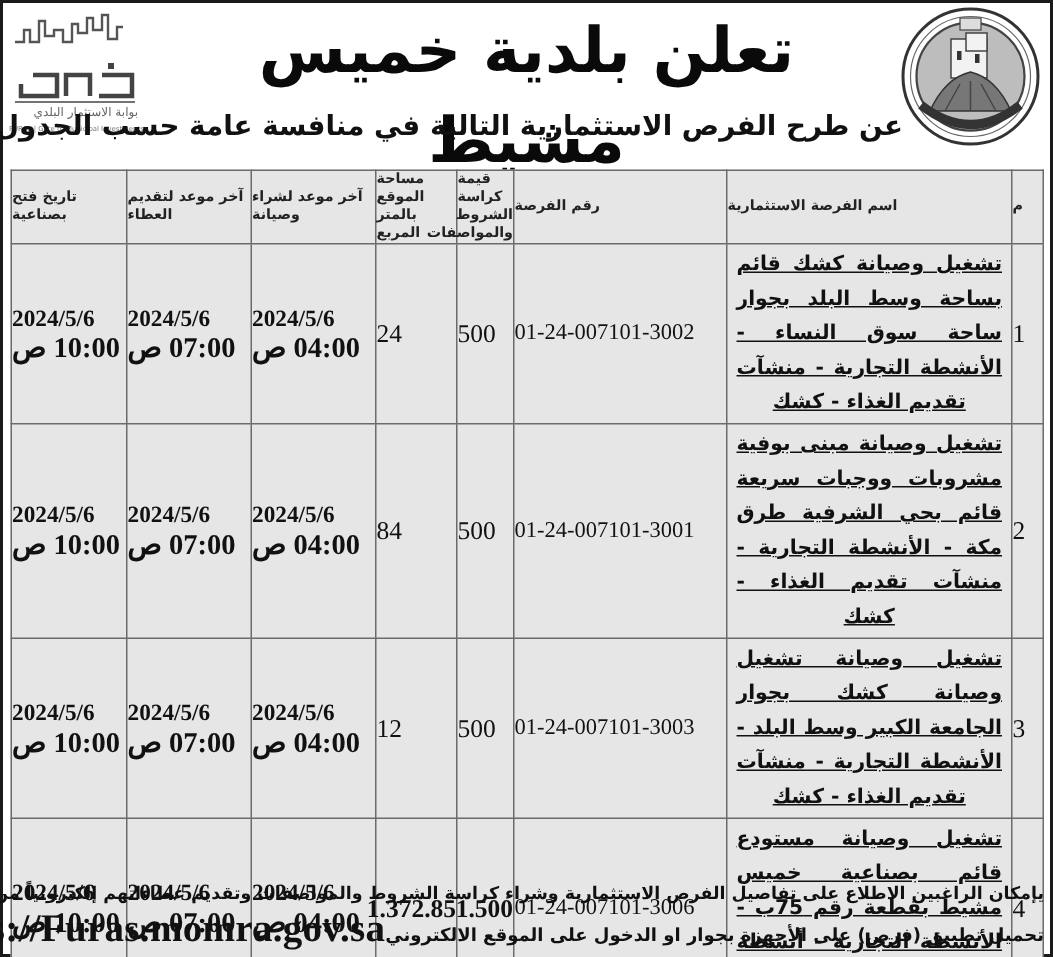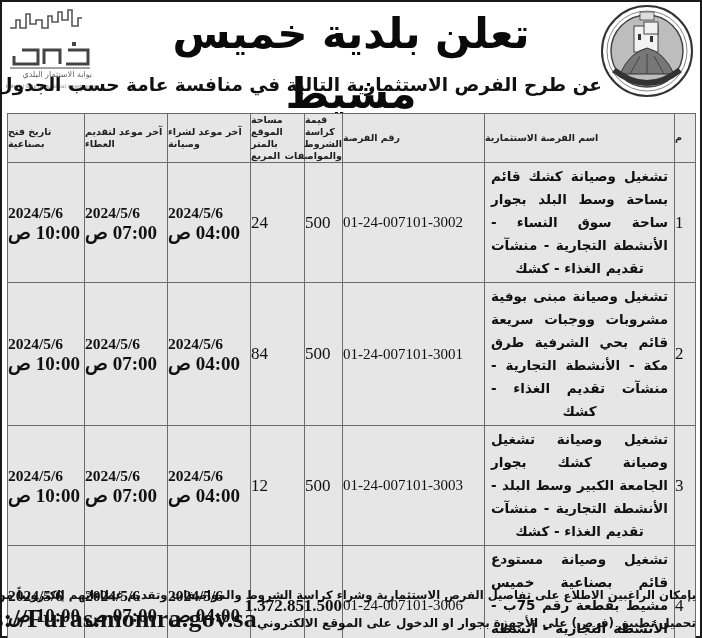--- a/index.html
+++ b/index.html
@@ -124,20 +124,21 @@
     }
     td.name {
       font-family: "DejaVu Sans", sans-serif !important;
       font-weight: bold;
       font-size: 13.5px !important;
       line-height: 23px;
       text-align: justify !important;
       text-align-last: center;
       padding: 2px 6px !important;
       direction: rtl;
+      text-decoration: underline;
     }
     td.num {
       font-family: "Liberation Serif", serif;
       font-size: 17px !important;
     }
     td.bold {
       font-weight: bold;
       font-size: 17px !important;
     }
     .date-line {

